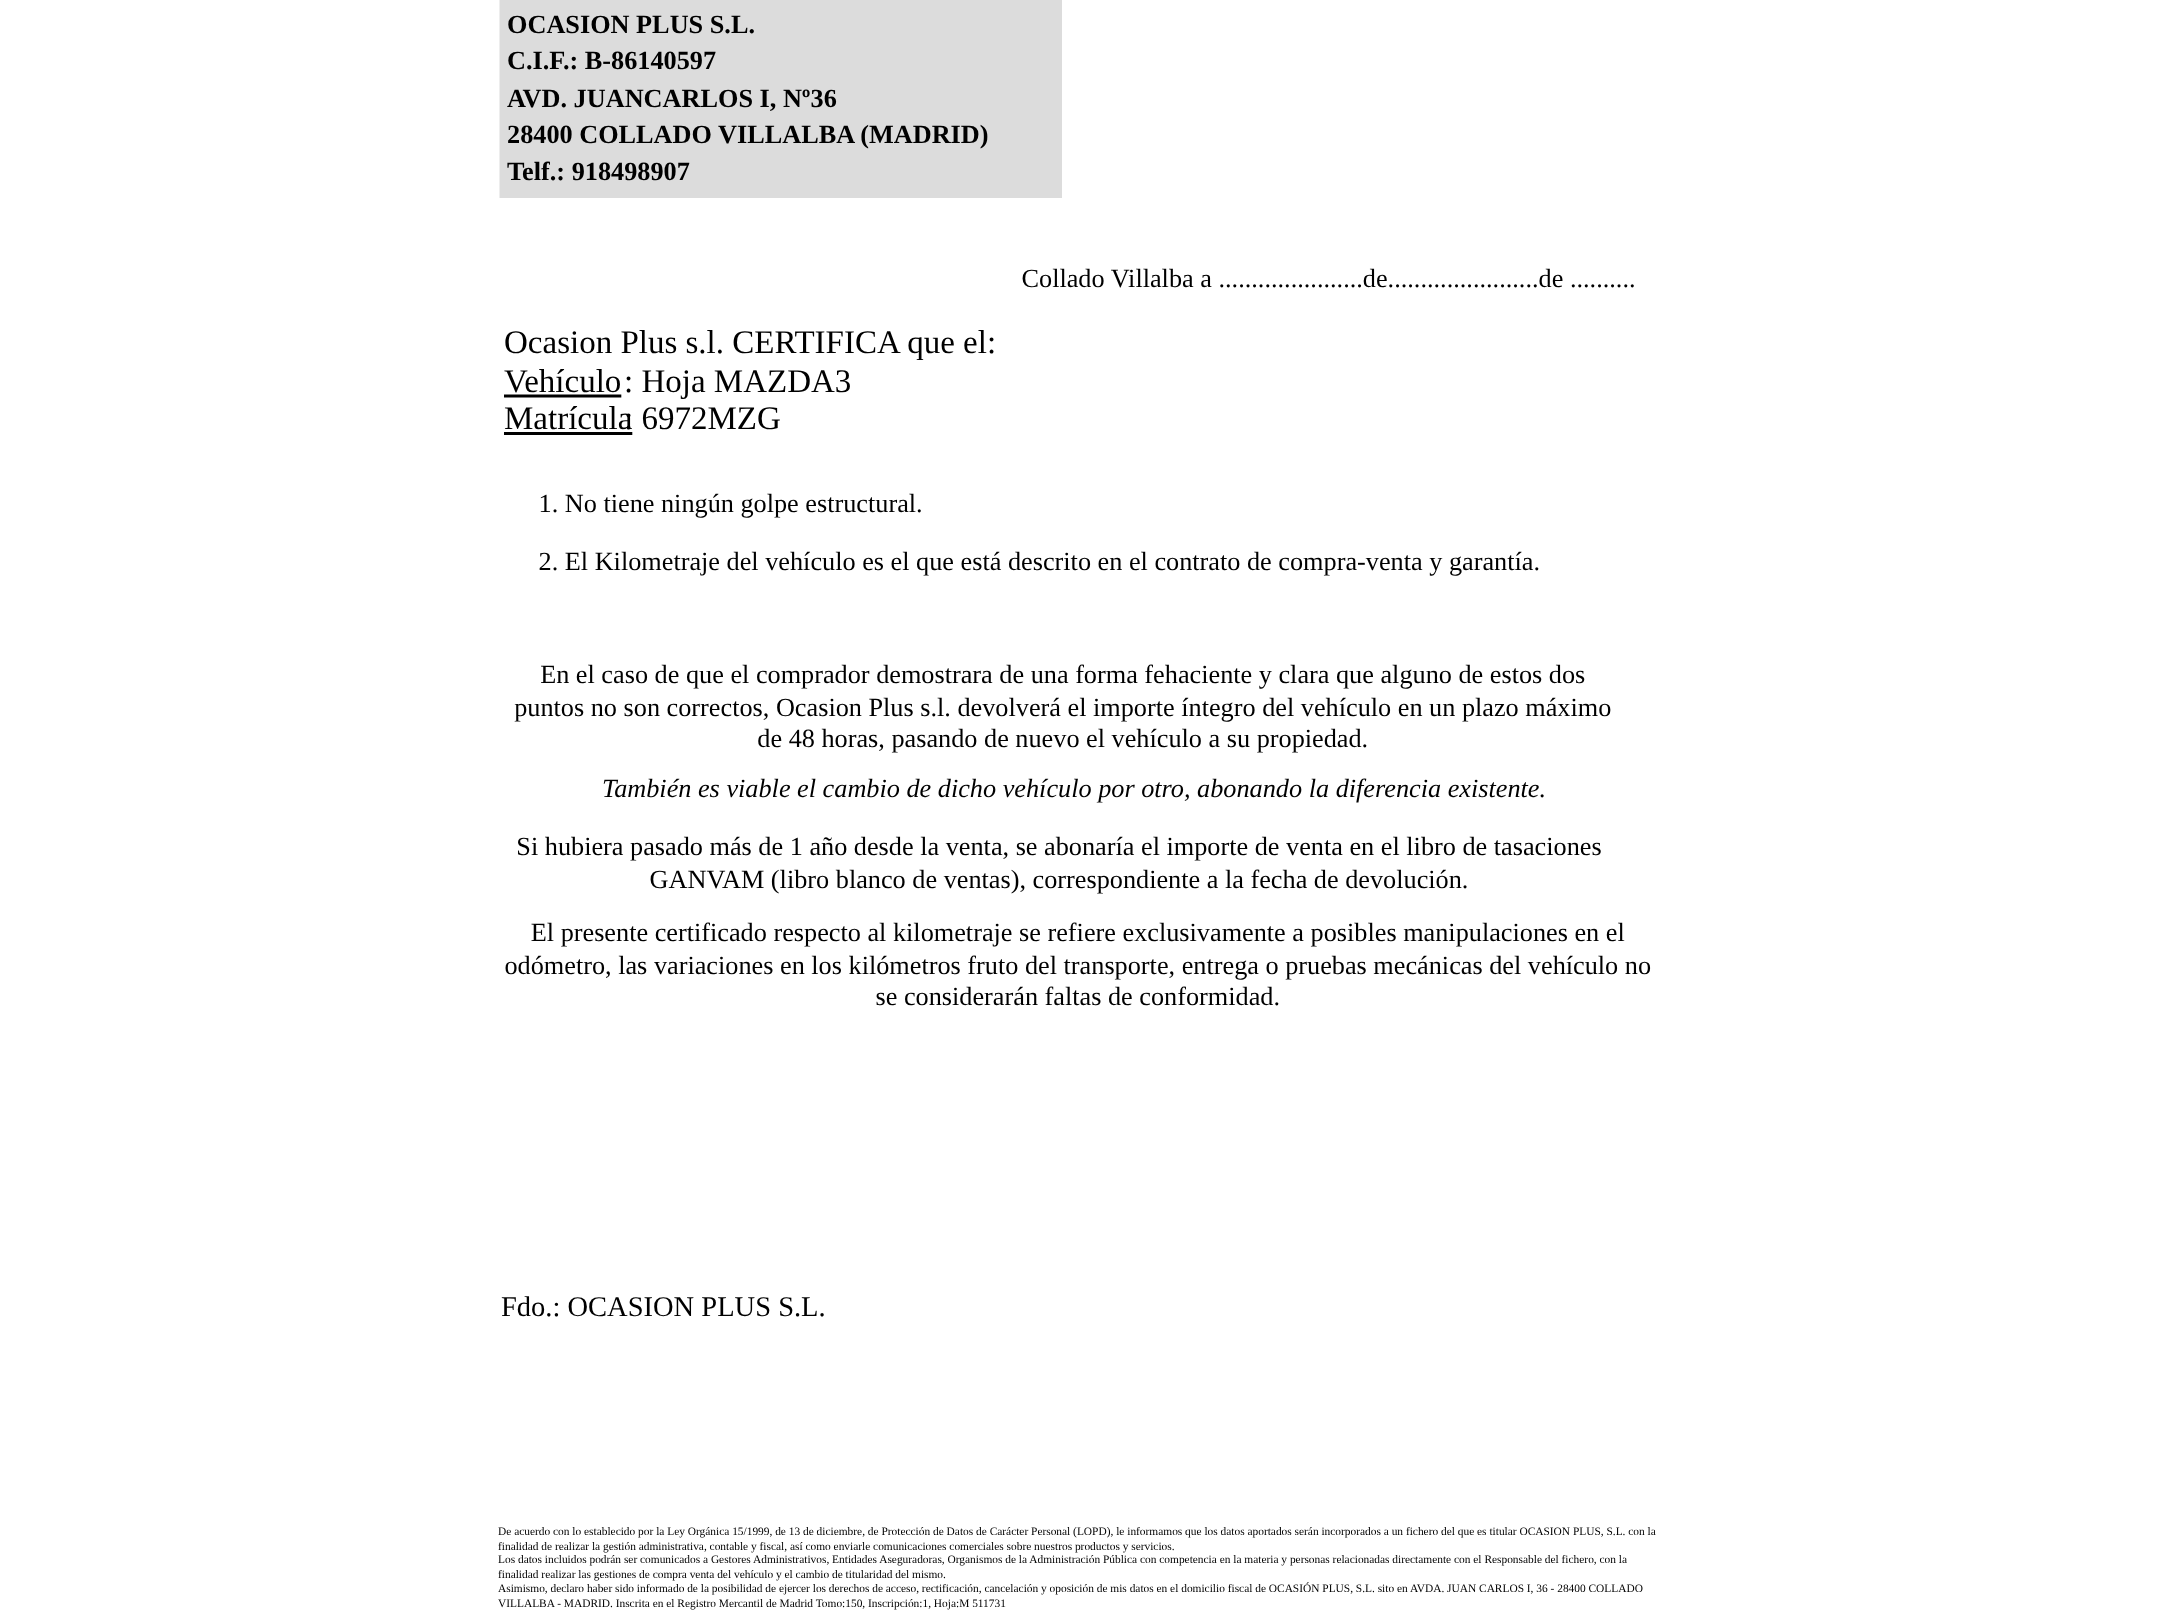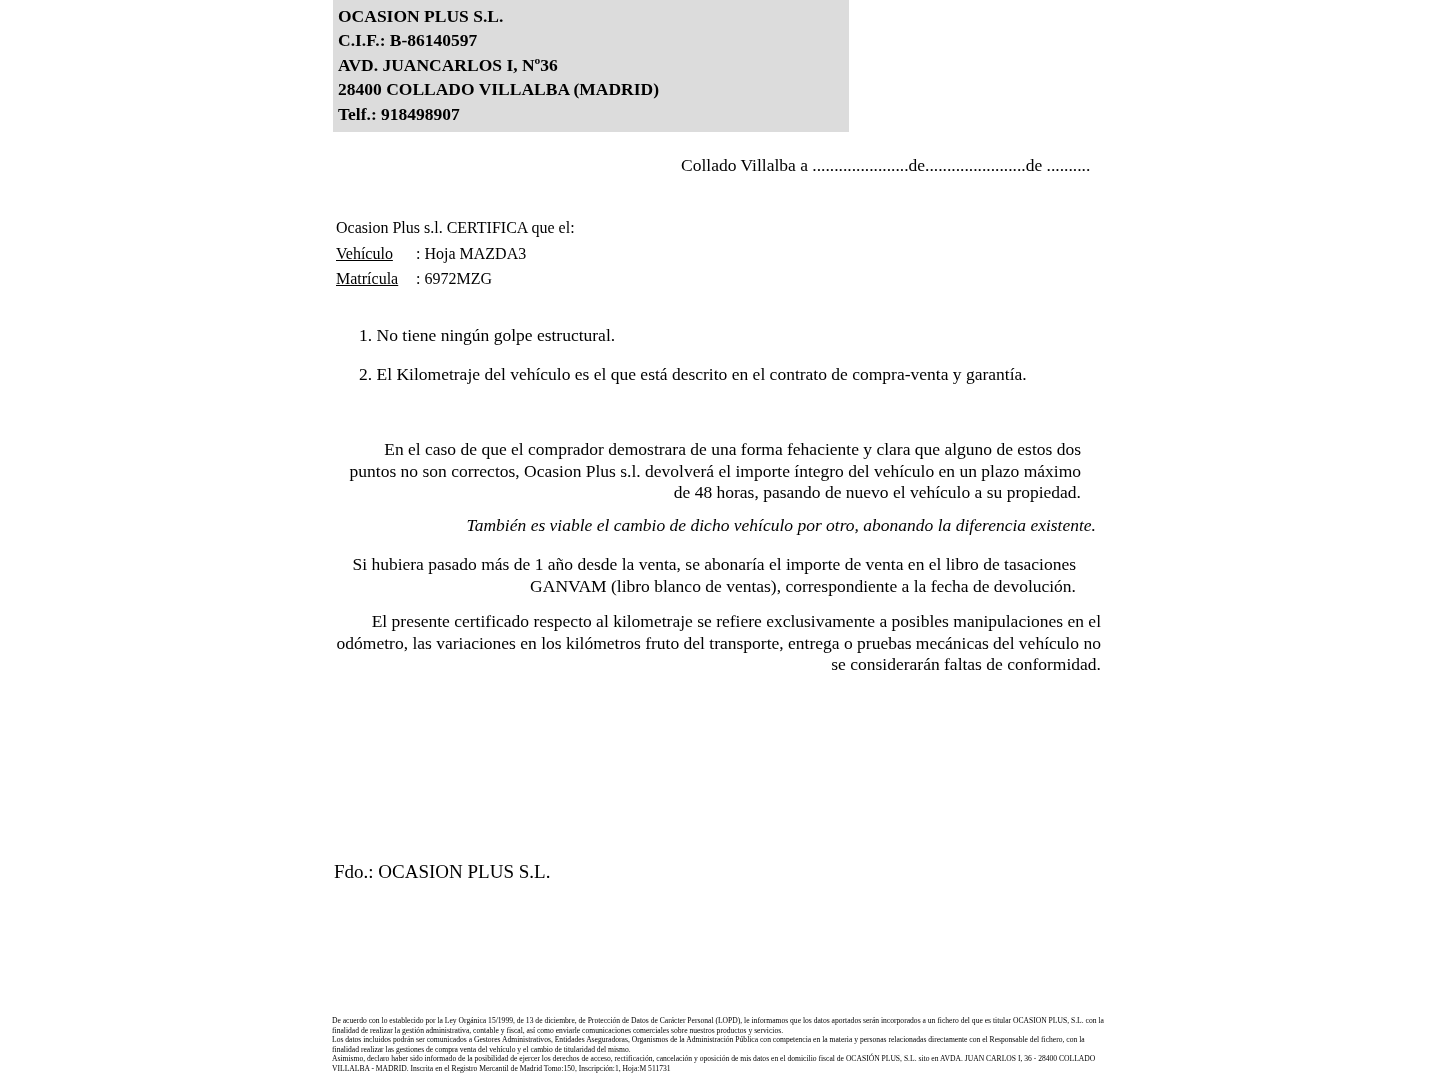--- a/index.html
+++ b/index.html
@@ -20,49 +20,49 @@
     position: relative;
     width: 1440px;
     height: 1080px;
   }
 
   
   .header-box {
     position: absolute;
     left: 333px;
     top: 0px;
-    width: 516px;
+    width: 375px;
     padding: 4px 0 6px 0;
     background: #dcdcdc;
   }
   .header-line {
     font-family: "Liberation Serif", serif;
     font-weight: bold;
     font-size: 17.5px;
     line-height: 24.4px;
     padding-left: 5px;
     white-space: nowrap;
   }
 
   
   .date-line {
     position: absolute;
     left: 681px;
-    top: 154px;
+    top: 174px;
     font-size: 17.5px;
     line-height: 22px;
     white-space: nowrap;
   }
 
   
   .certifica {
     position: absolute;
     left: 336px;
     top: 215px;
-    font-size: 16px;
+    font-size: 22px;
     line-height: 25.5px;
   }
   .cert-row {
     white-space: nowrap;
   }
   .cert-label {
     display: inline-block;
     width: 80px;
     text-decoration: underline;
   }
@@ -79,21 +79,21 @@
   .point-1 { top: 324px; }
   .point-2 { top: 363px; }
 
   
   .para {
     position: absolute;
     left: 336px;
     width: 760px;
     font-size: 17.5px;
     line-height: 21.5px;
-    text-align: right;
+    text-align: center;
   }
   .para-1 { top: 439px; width: 745px; }
   .para-2 { top: 515px; font-style: italic; }
   .para-3 { top: 554px; width: 740px; }
   .para-4 { top: 611px; width: 765px; }
 
   
   .signature {
     position: absolute;
     left: 334px;

